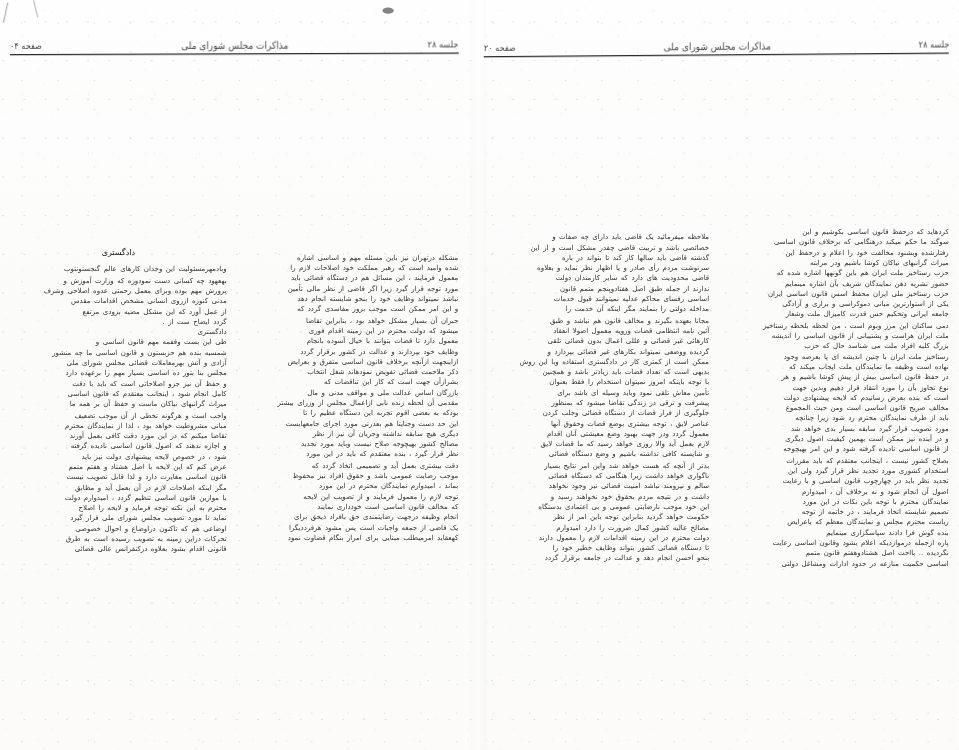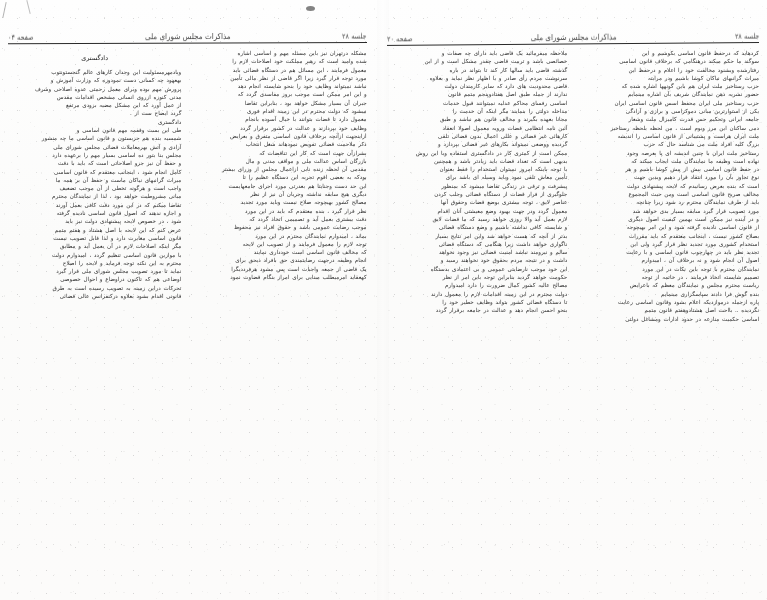--- a/index.html
+++ b/index.html
@@ -57,21 +57,21 @@
   .rule{
     height:0;border-bottom:1.9px solid #111;
     margin-top:2px;opacity:.9;filter:blur(.12px);
   }
   .page-left .rule{transform:rotate(-0.45deg);transform-origin:right center;}
   .page-right .rule{transform:rotate(-0.2deg);transform-origin:right center;}
   .page-left .pg-header{transform:rotate(-0.45deg);transform-origin:right center;}
   .page-right .pg-header{transform:rotate(-0.2deg);transform-origin:right center;}
 
   
-  .cols{display:flex;direction:rtl;gap:12px;margin-top:6px;height:540px;overflow:hidden;}
+  .cols{display:flex;direction:rtl;gap:12px;margin-top:6px;height:540px;overflow:hidden;align-items:center;}
   .col{flex:1 1 0;min-width:0;}
   .page-left .cols{gap:11px;}
   .page-right .cols{gap:12px;}
 
   
   .scan-text{
     direction:rtl;text-align:justify;
     font-size:5.6px;line-height:8.3px;color:#1b1b1b;
     filter:blur(.22px);opacity:.93;
     word-spacing:1px;

